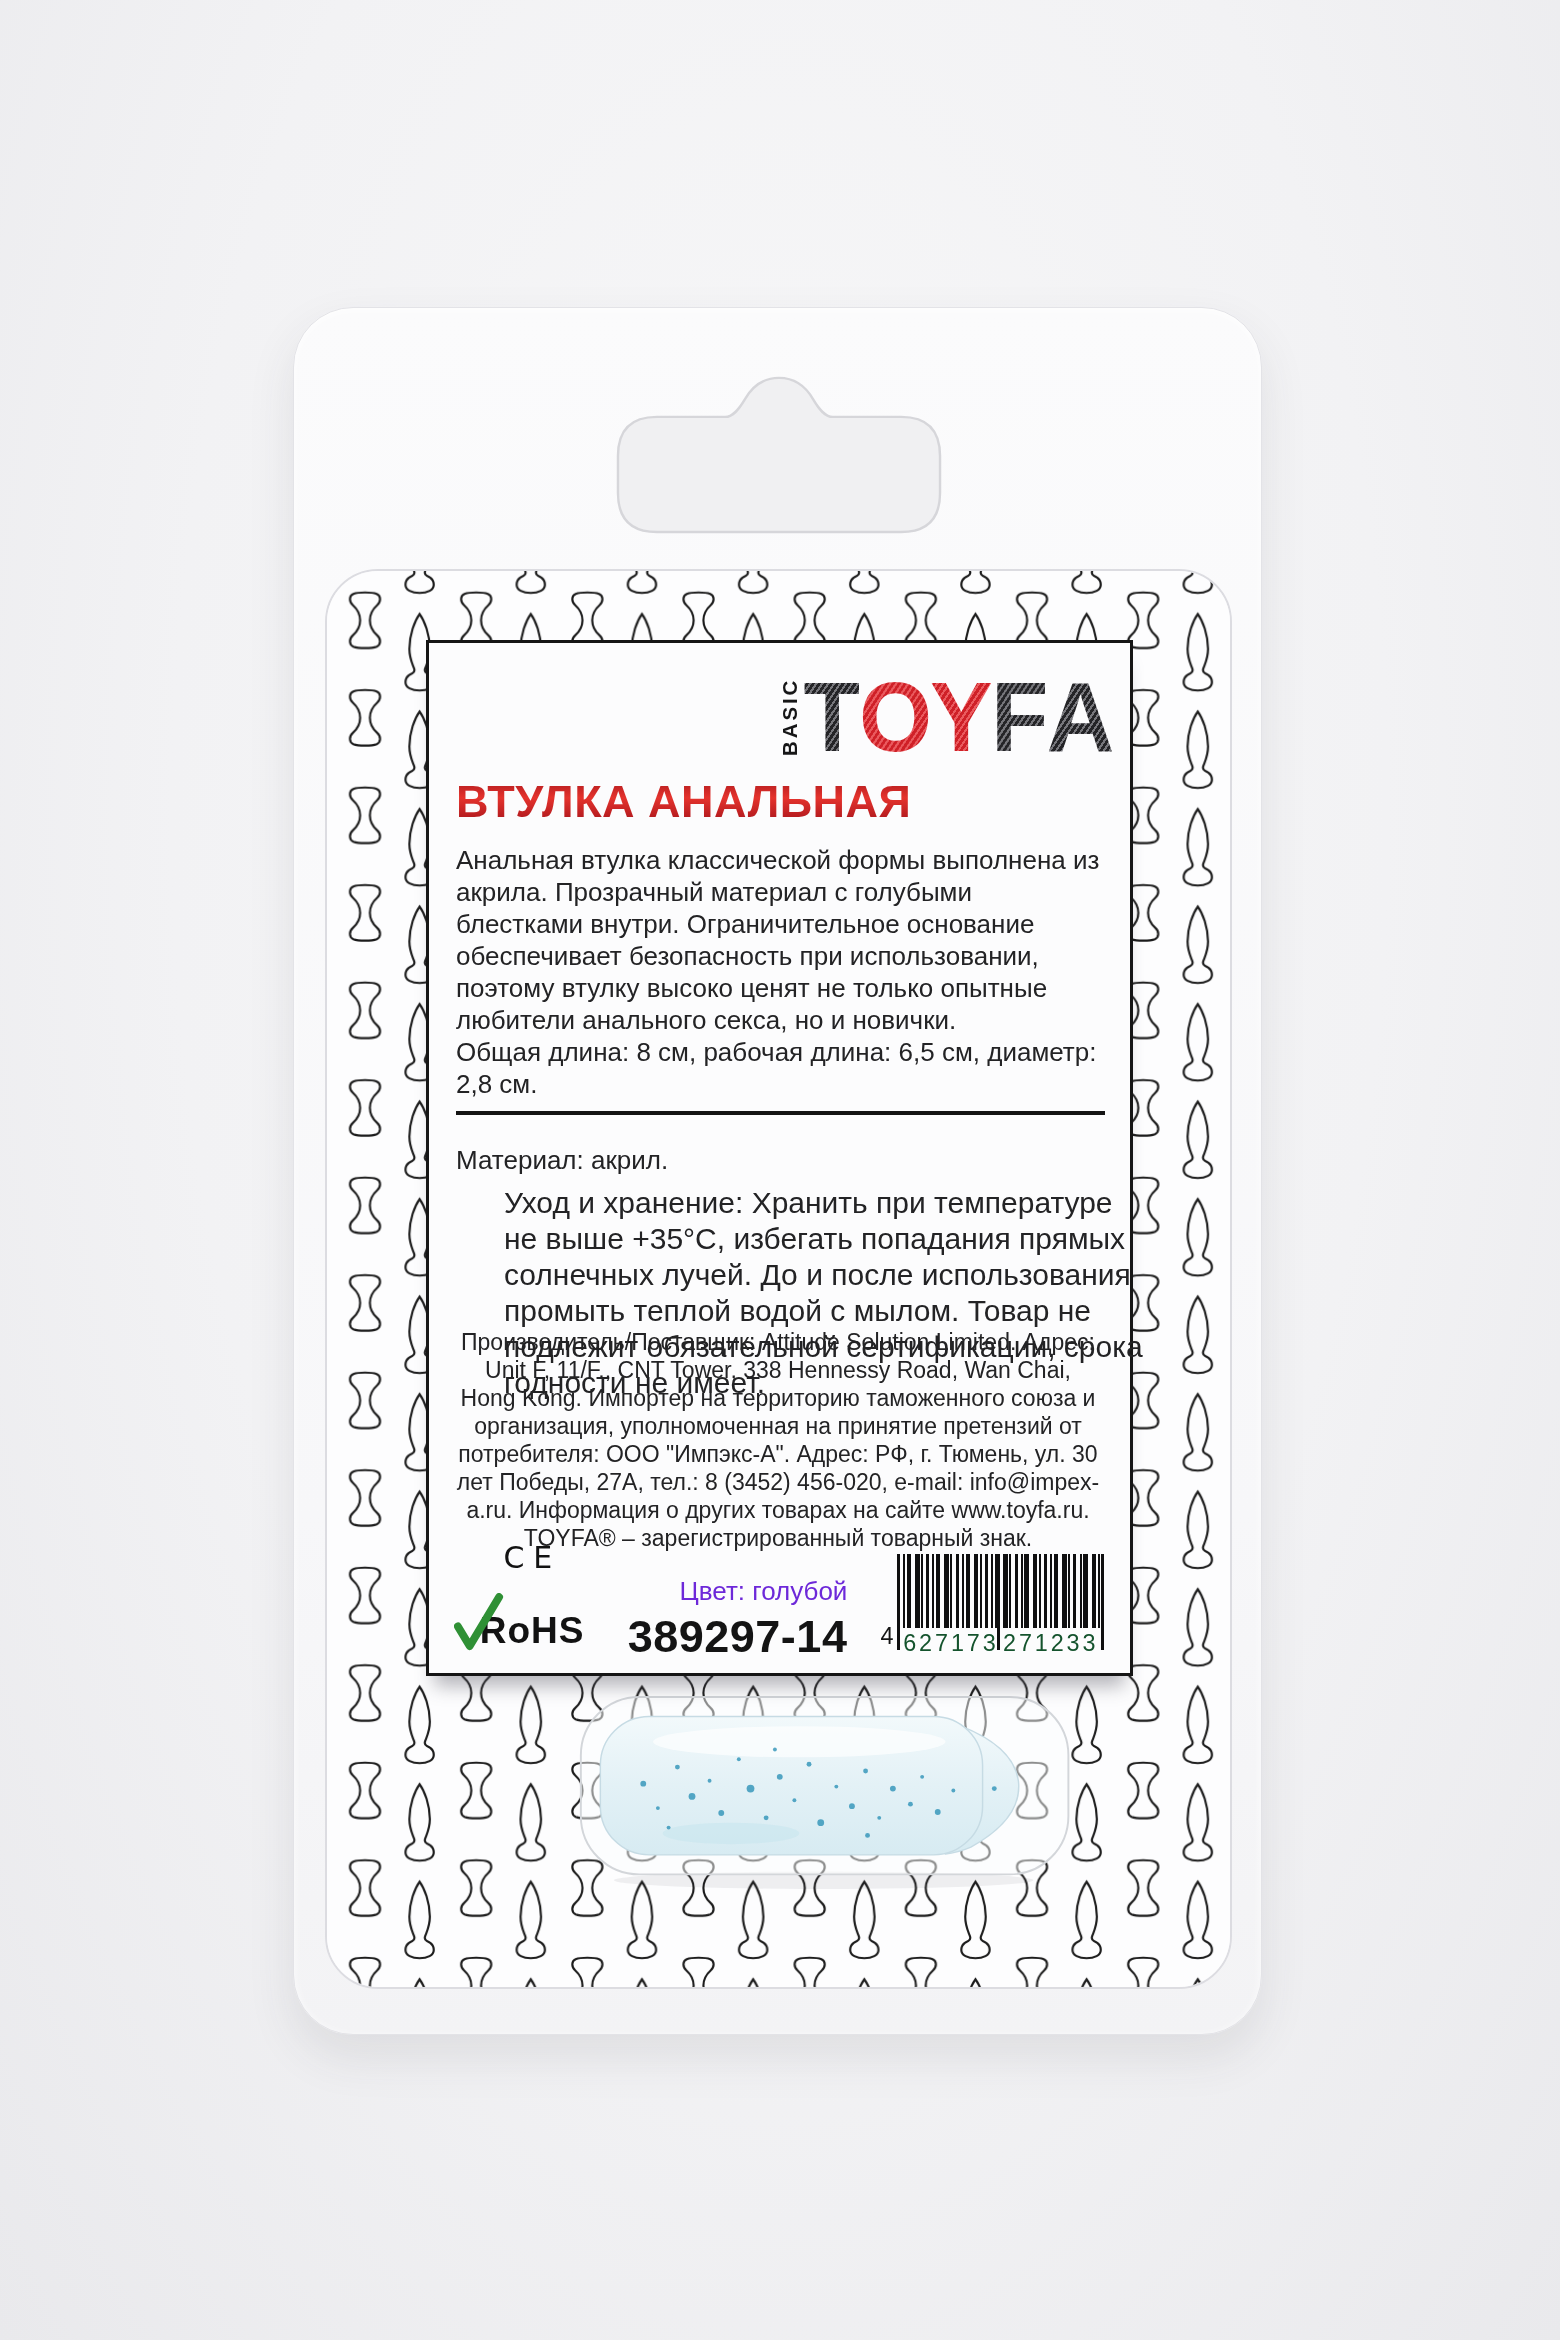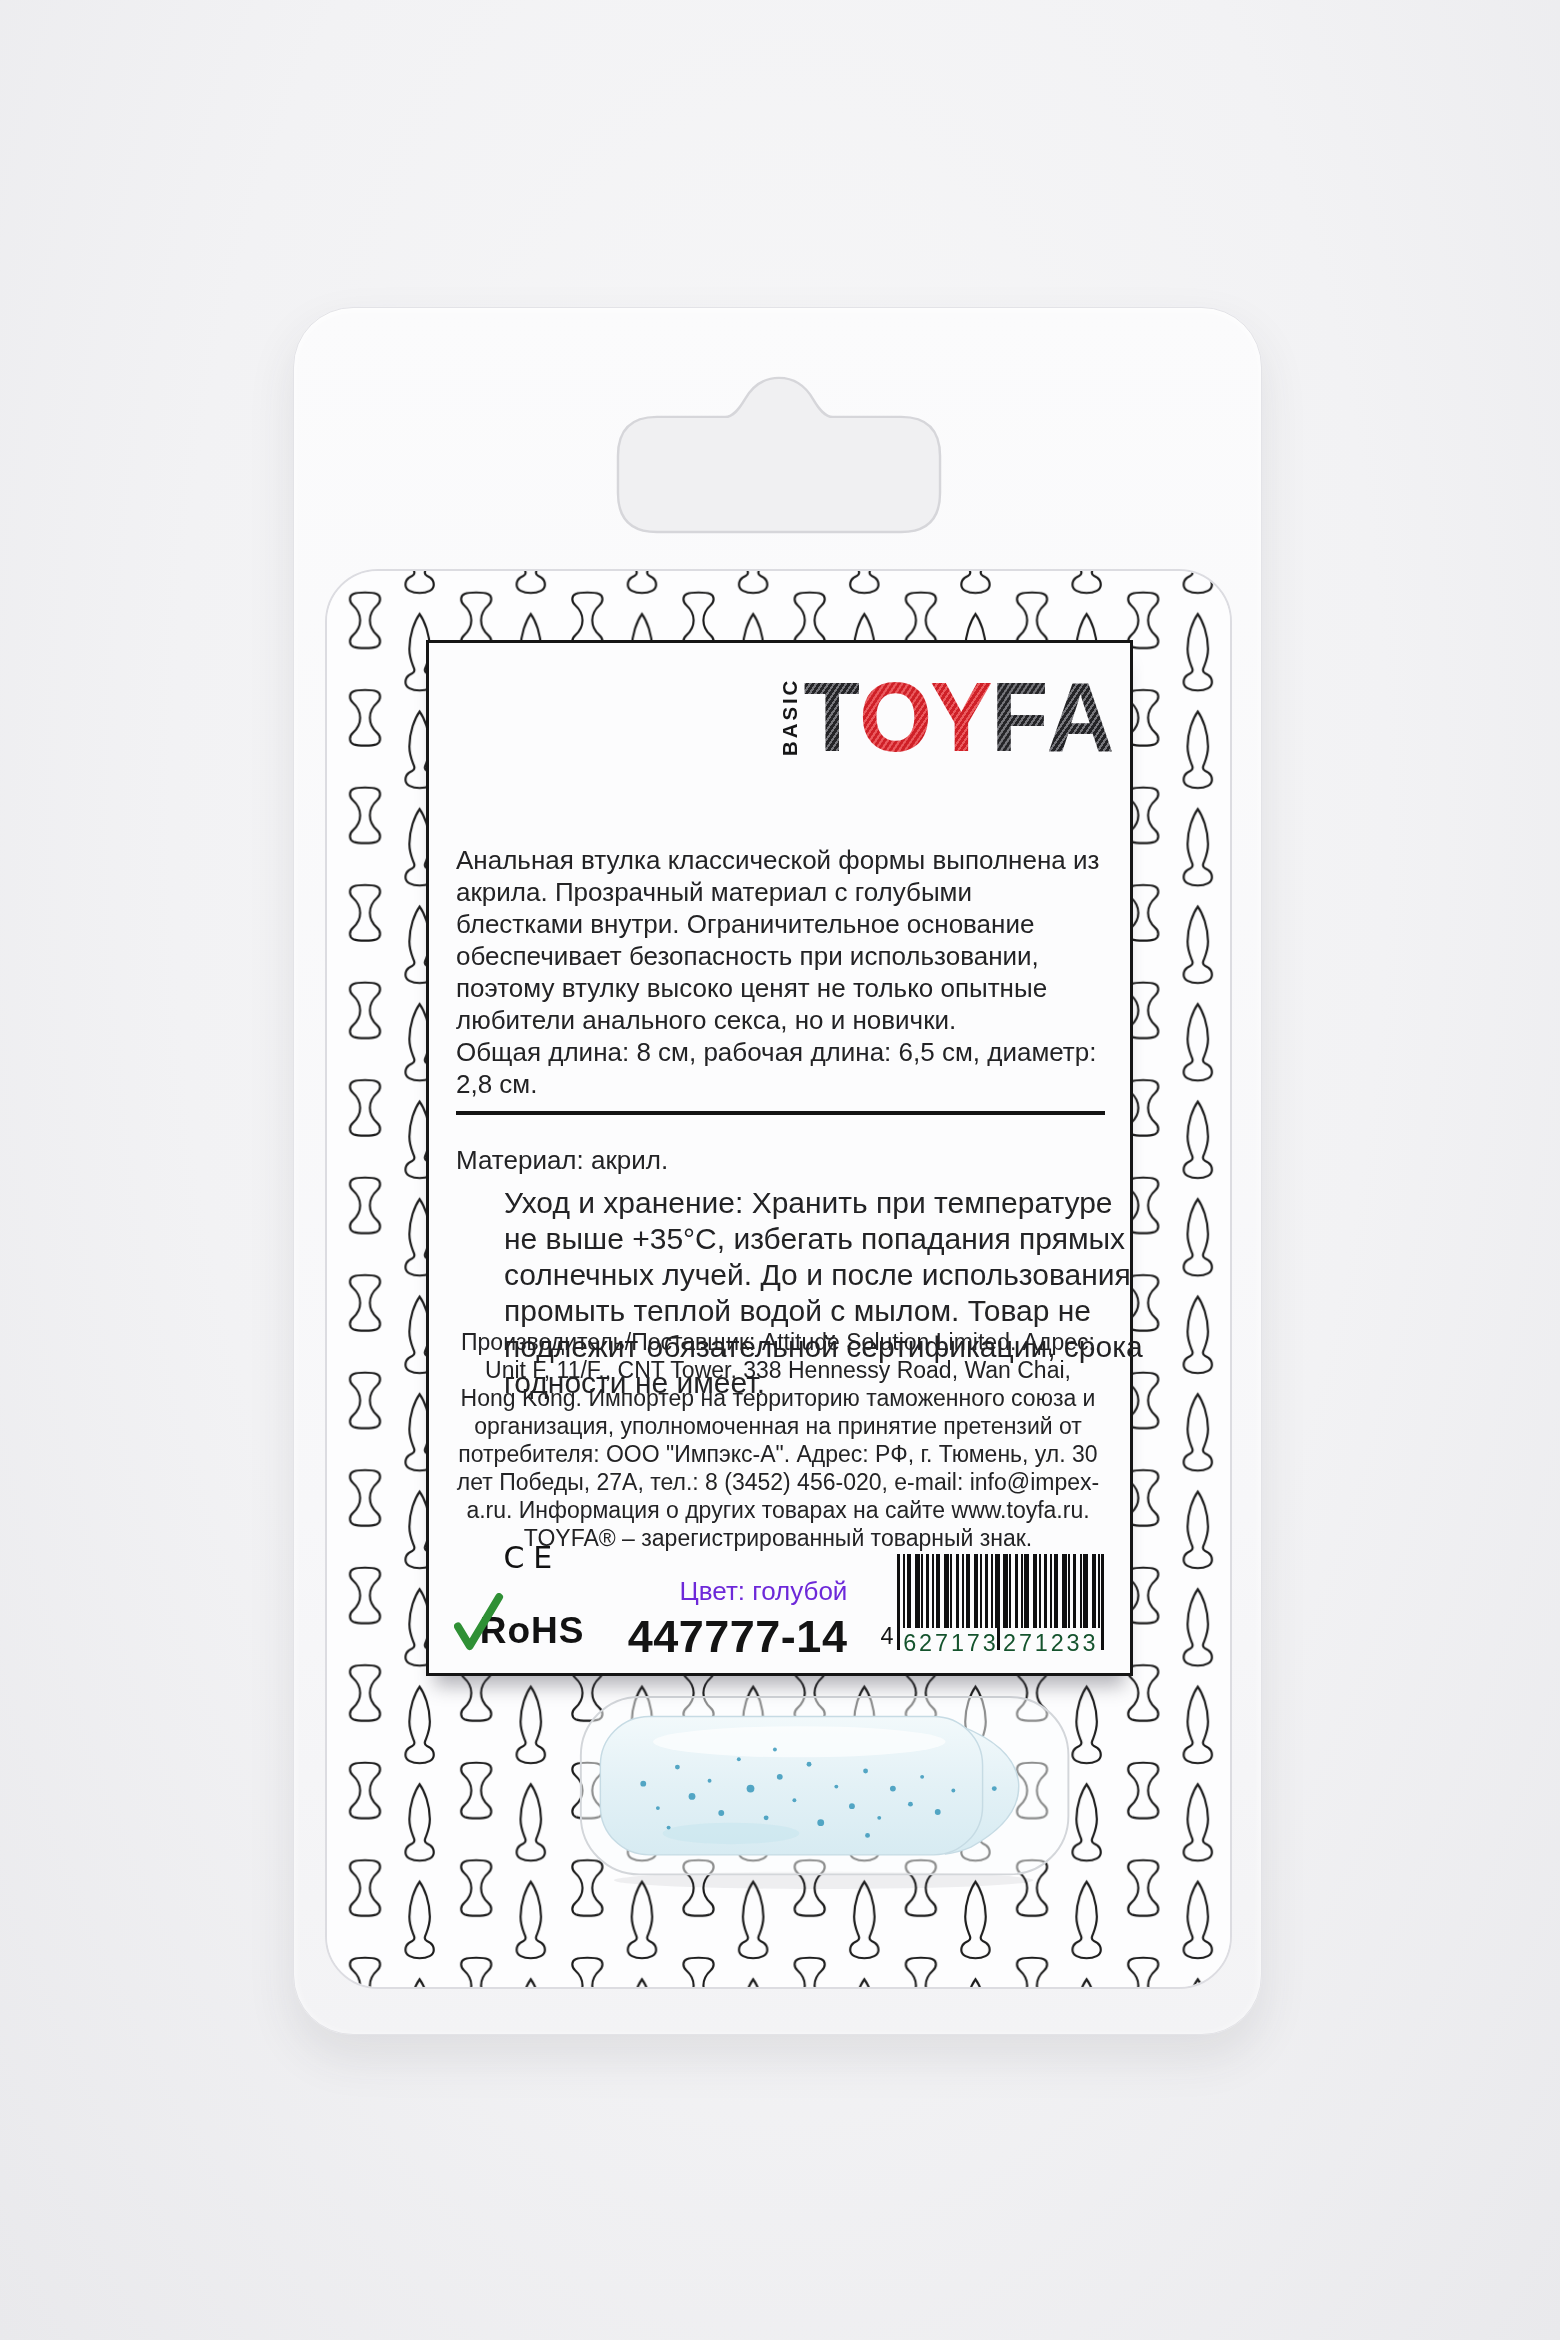--- a/index.html
+++ b/index.html
@@ -190,20 +190,21 @@
       <div class="logo-basic">BASIC</div>
       <div class="logo-letters">
         <span class="dark">T</span>
         <span class="red">O</span>
         <span class="red">Y</span>
         <span class="dark">F</span>
         <span class="dark">A</span>
       </div>
     </div>
 
+    <h1 class="title">ВТУЛКА АНАЛЬНАЯ</h1>
 
     <div class="text-block desc">
       <p>Анальная втулка классической формы выполнена из акрила. Прозрачный материал с голубыми блестками внутри. Ограничительное основание обеспечивает безопасность при использовании, поэтому втулку высоко ценят не только опытные любители анального секса, но и новички.</p>
       <p>Общая длина: 8 см, рабочая длина: 6,5 см, диаметр: 2,8 см.</p>
     </div>
 
     <div class="divider"></div>
 
     <div class="text-block material">
       <b>Материал:</b>
@@ -224,21 +225,21 @@
         <div class="rohs">
           <svg class="rohs-check" width="51" height="59" viewBox="0 0 52 60">
             <path d="M4,34 L16,54 L46,4" fill="none" stroke="#2f9035" stroke-width="8" stroke-linecap="round" stroke-linejoin="round"></path>
           </svg>
           <span class="rohs-text">RoHS</span>
         </div>
       </div>
 
       <div class="mid-block">
         <div class="color-info">Цвет: голубой</div>
-        <div class="sku">447777-14</div>
+        <div class="sku">389297-14</div>
       </div>
 
       <div class="barcode">
         <span class="bc-lead">4</span>
         <div class="bc-main">
           <div class="bars"></div>
           <div class="guard g1"></div>
           <div class="guard g2"></div>
           <div class="guard g3"></div>
           <div class="bc-nums">

